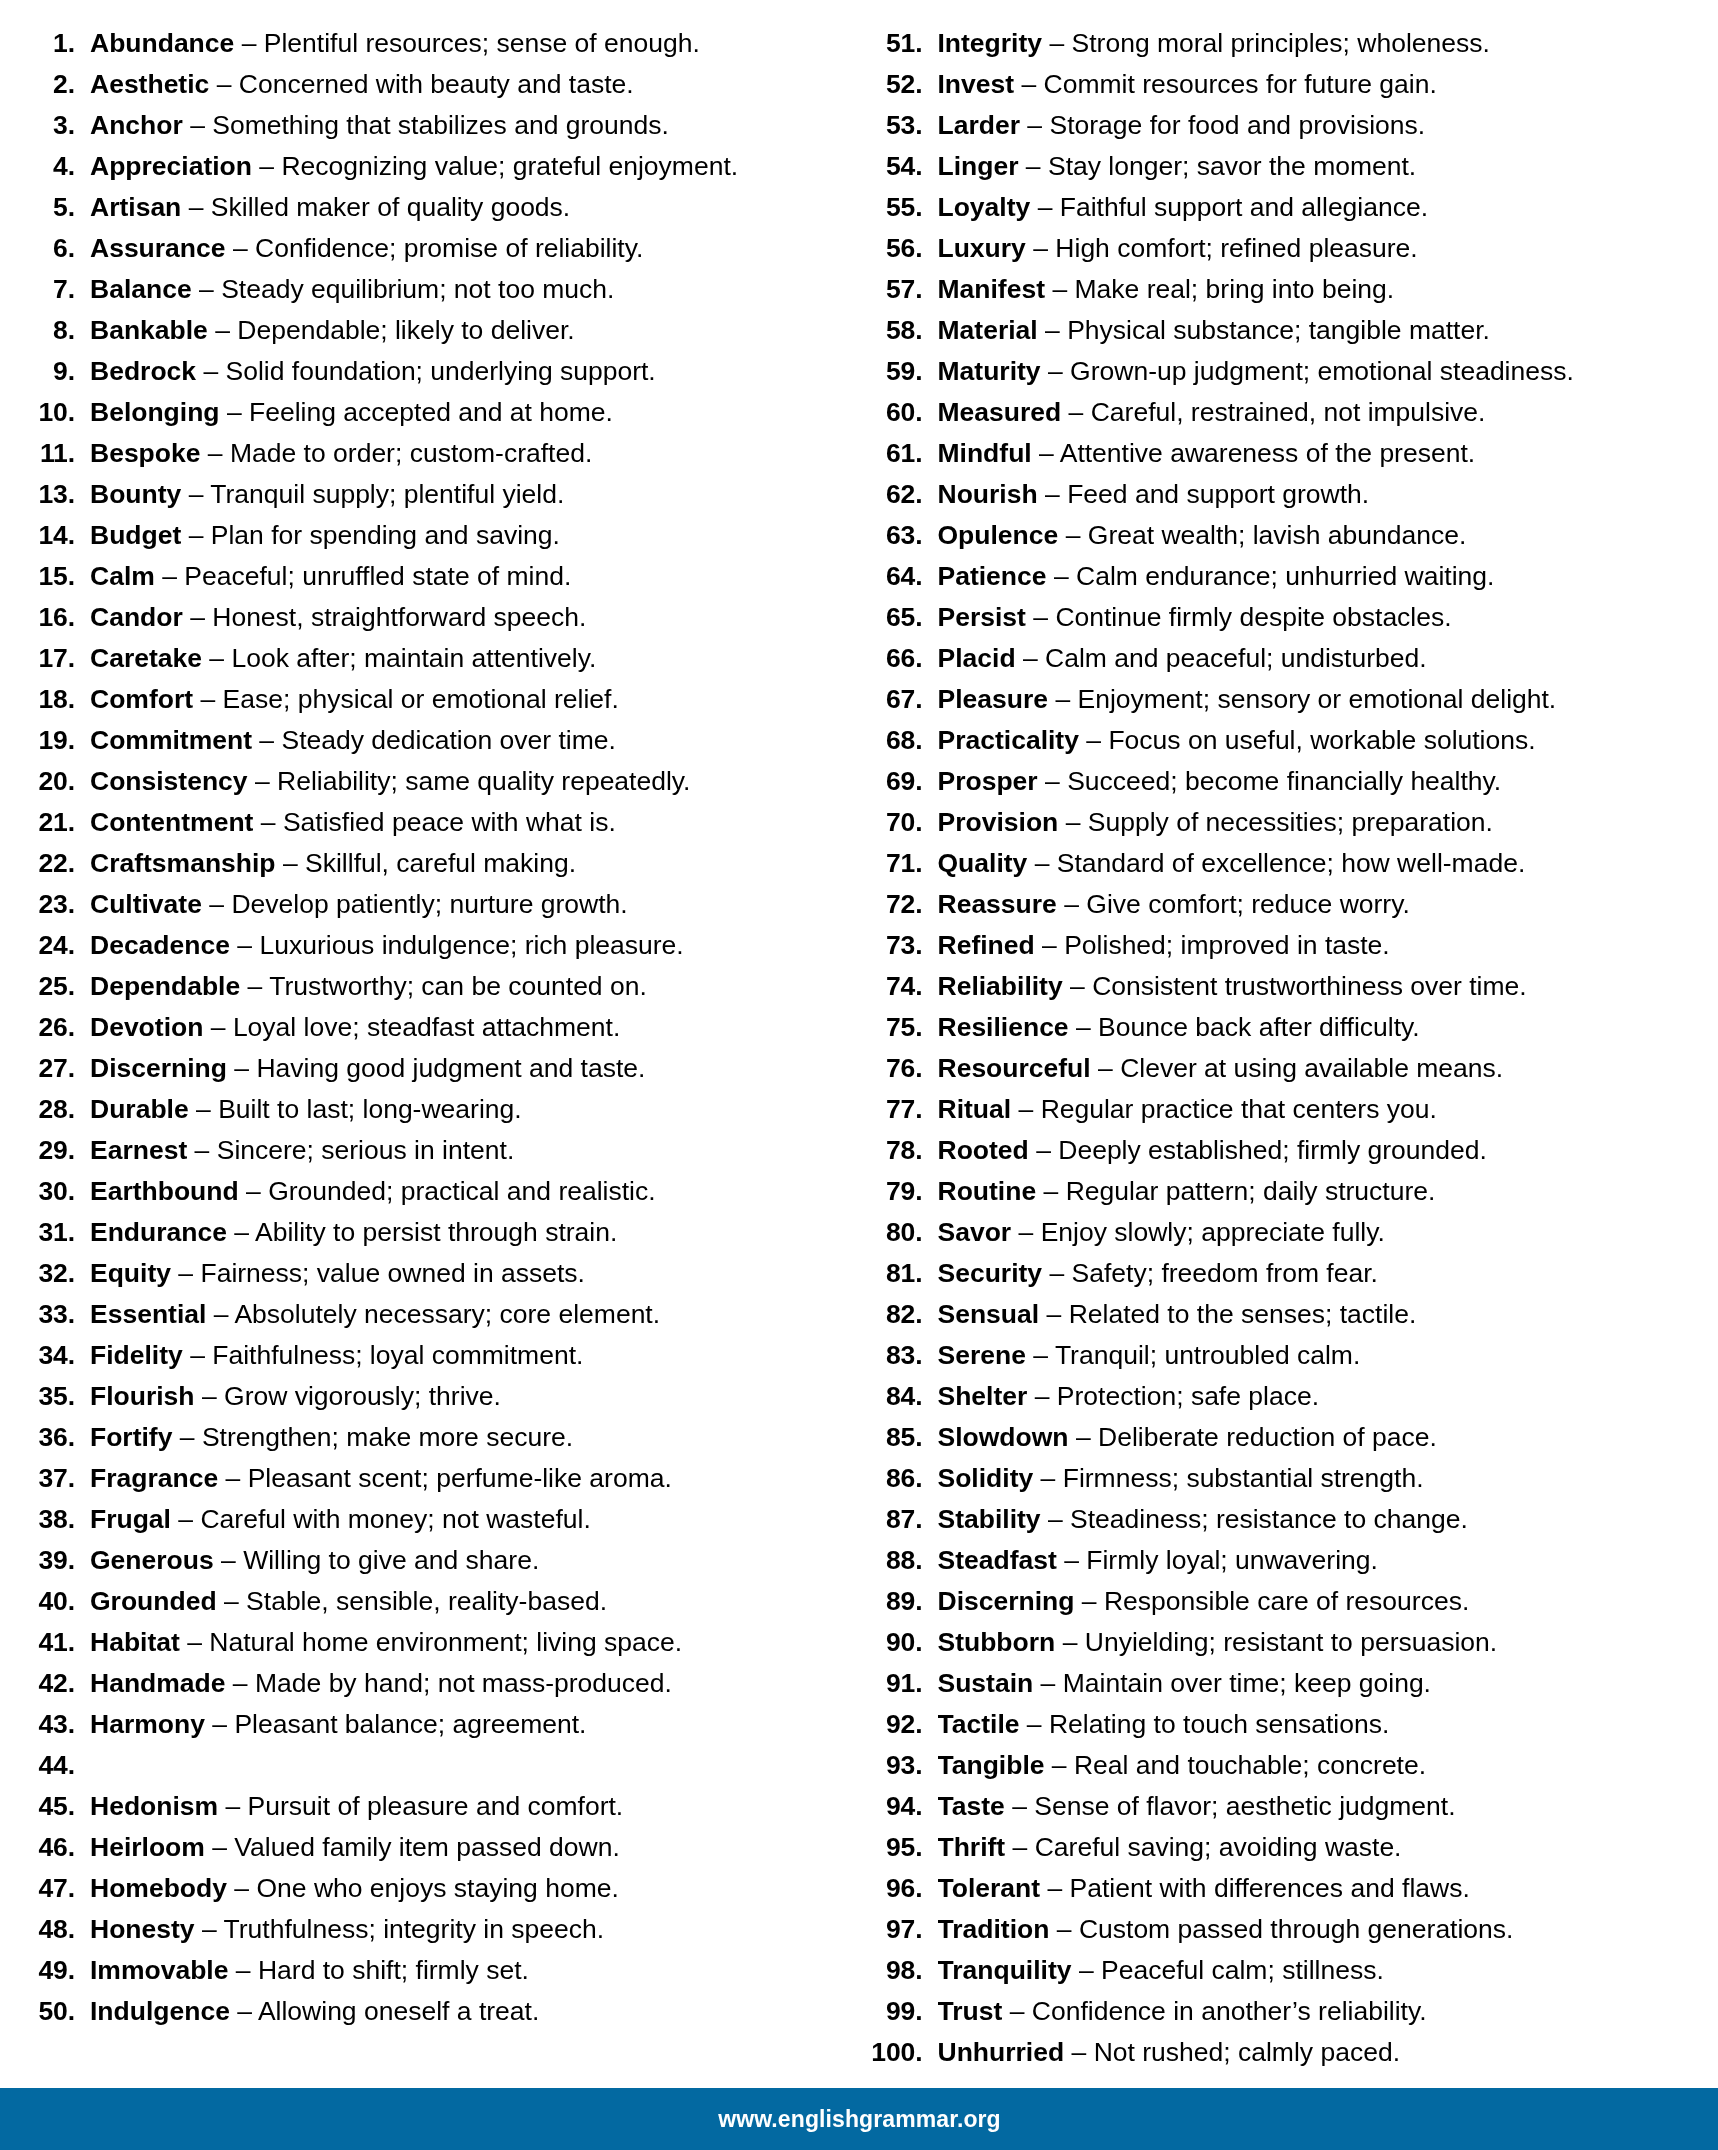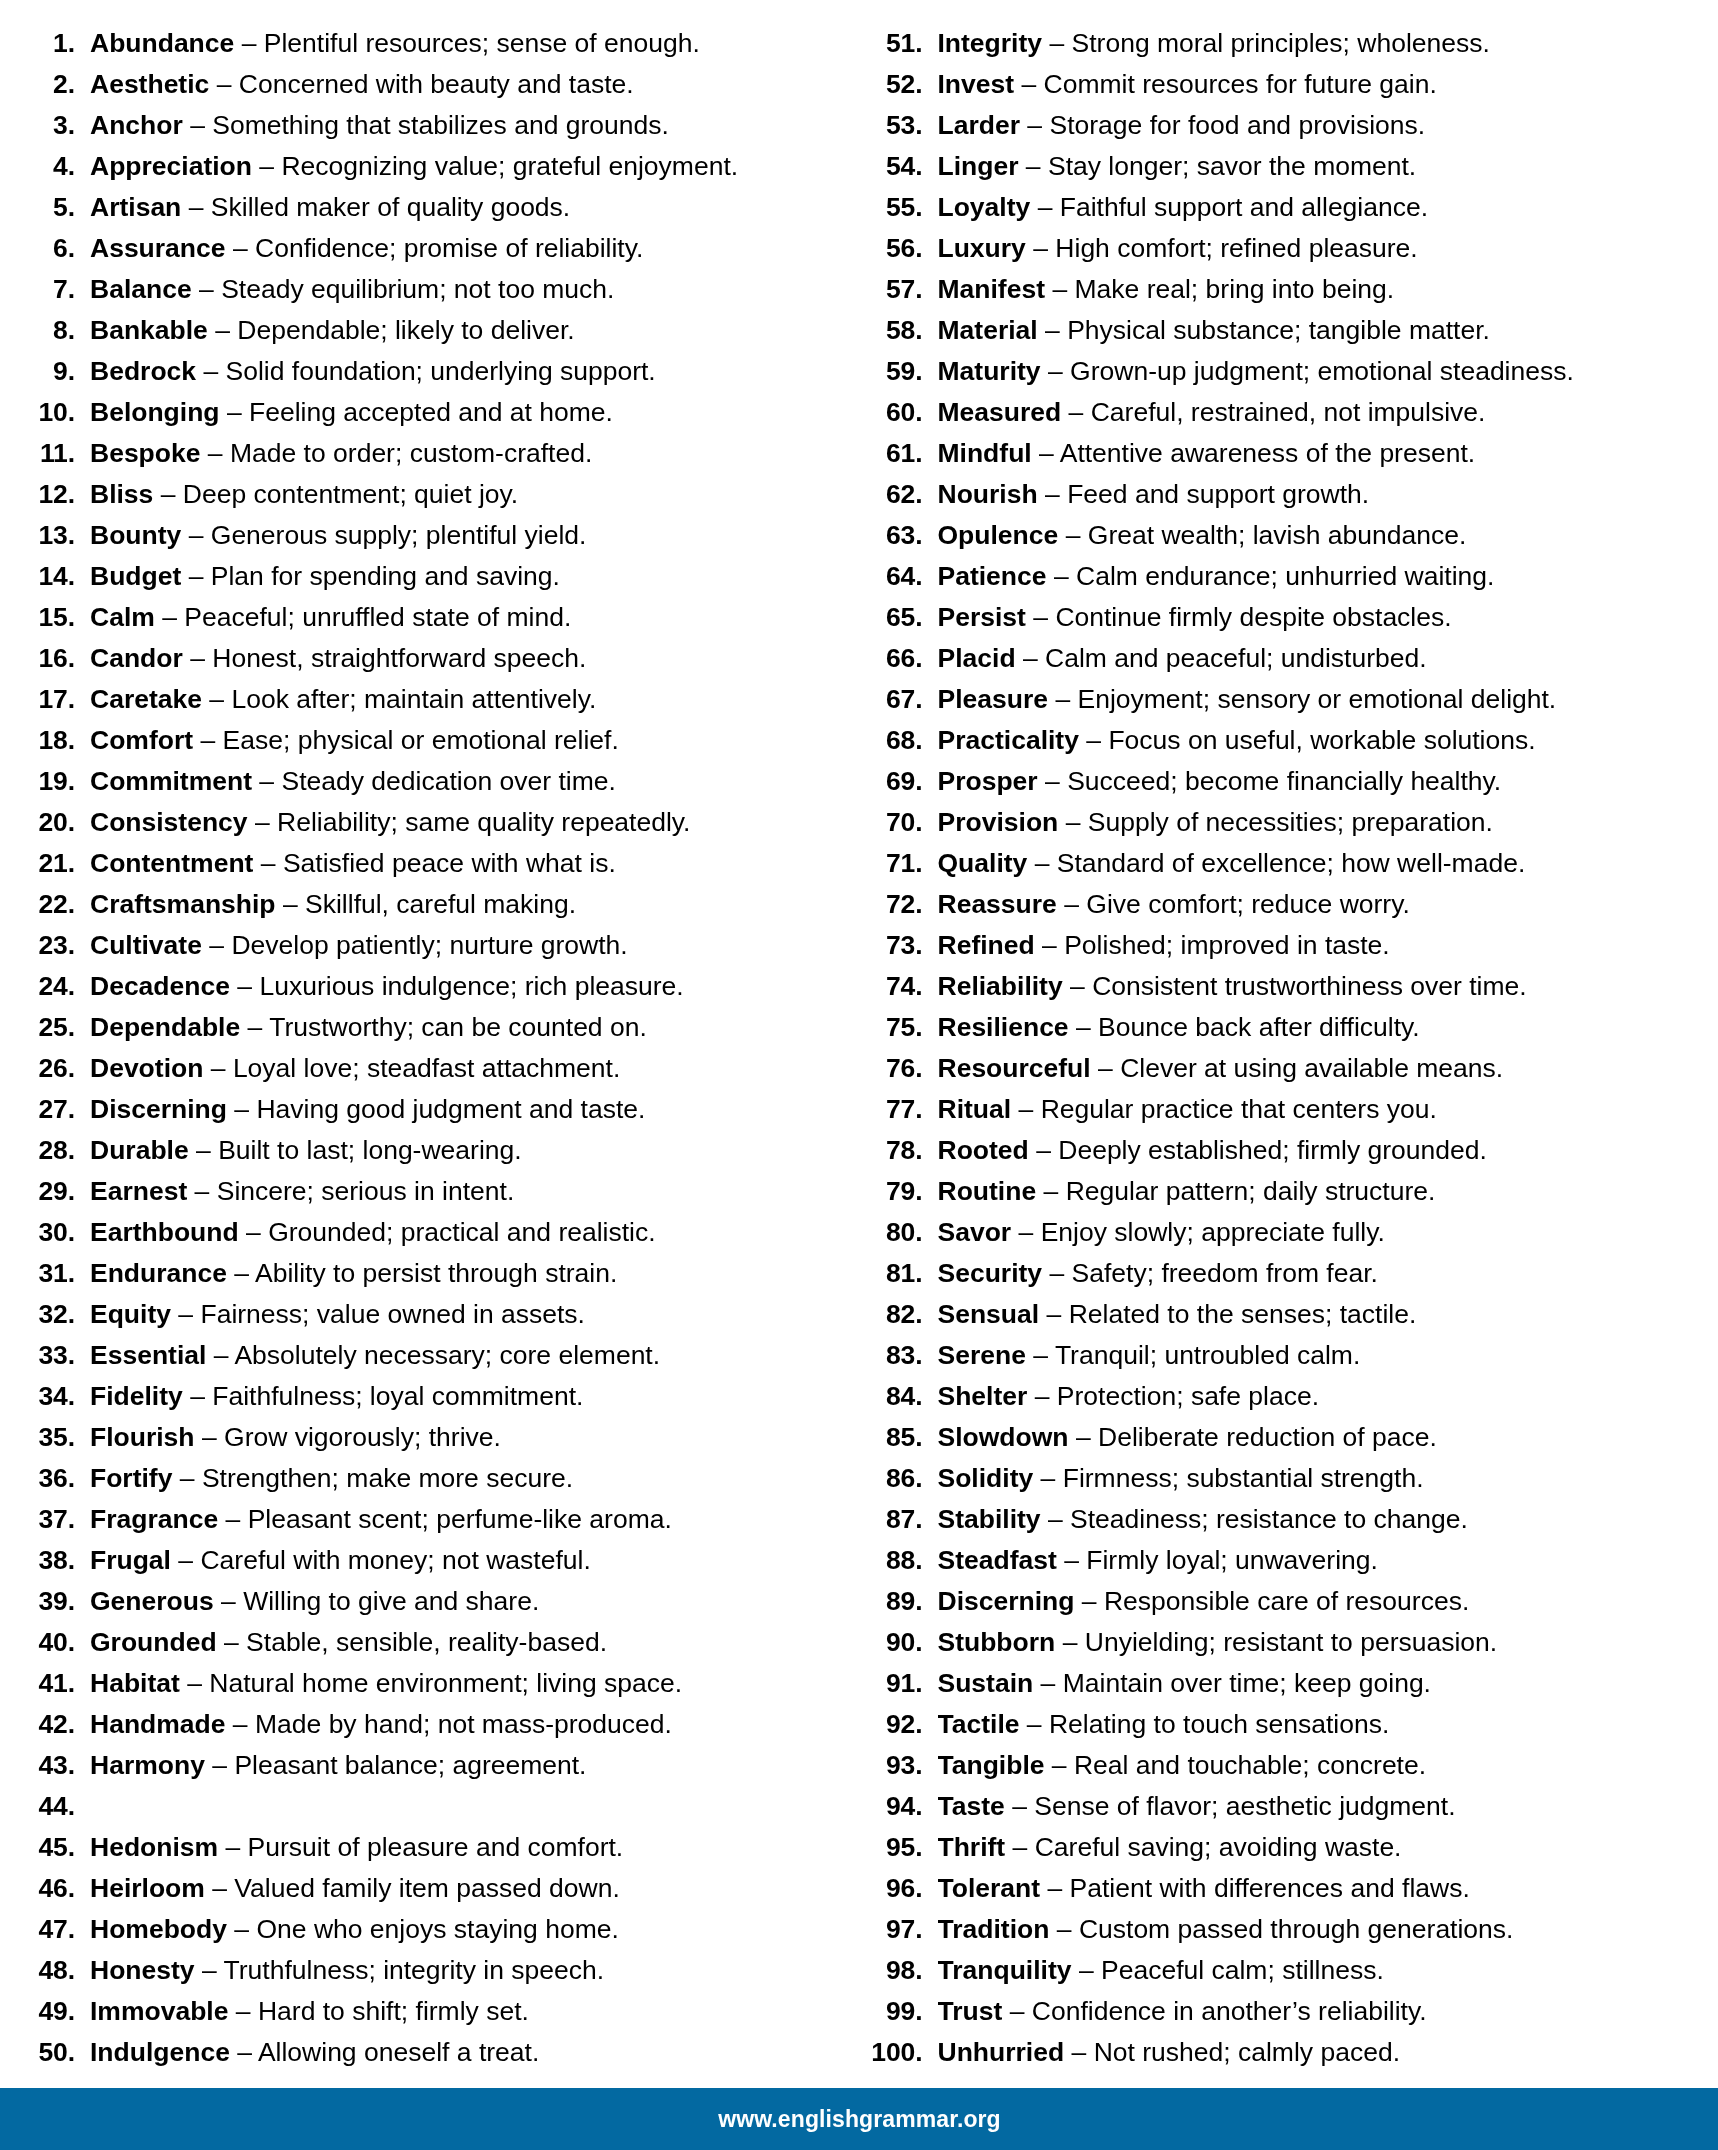--- a/index.html
+++ b/index.html
@@ -136,26 +136,22 @@
         </div>
         <div class="entry">
           <span class="entry-num">10.</span>
           <span class="entry-body"><span class="entry-term">Belonging</span> <span class="entry-sep">–</span> <span class="entry-def">Feeling accepted and at home.</span></span>
         </div>
         <div class="entry">
           <span class="entry-num">11.</span>
           <span class="entry-body"><span class="entry-term">Bespoke</span> <span class="entry-sep">–</span> <span class="entry-def">Made to order; custom-crafted.</span></span>
         </div>
         <div class="entry">
-          <span class="entry-num">12.</span>
-          <span class="entry-body"><span class="entry-term">Bliss</span> <span class="entry-sep">–</span> <span class="entry-def">Deep contentment; quiet joy.</span></span>
-        </div>
-        <div class="entry">
           <span class="entry-num">13.</span>
-          <span class="entry-body"><span class="entry-term">Bounty</span> <span class="entry-sep">–</span> <span class="entry-def">Generous supply; plentiful yield.</span></span>
+          <span class="entry-body"><span class="entry-term">Bounty</span> <span class="entry-sep">–</span> <span class="entry-def">Tranquil supply; plentiful yield.</span></span>
         </div>
         <div class="entry">
           <span class="entry-num">14.</span>
           <span class="entry-body"><span class="entry-term">Budget</span> <span class="entry-sep">–</span> <span class="entry-def">Plan for spending and saving.</span></span>
         </div>
         <div class="entry">
           <span class="entry-num">15.</span>
           <span class="entry-body"><span class="entry-term">Calm</span> <span class="entry-sep">–</span> <span class="entry-def">Peaceful; unruffled state of mind.</span></span>
         </div>
         <div class="entry">

